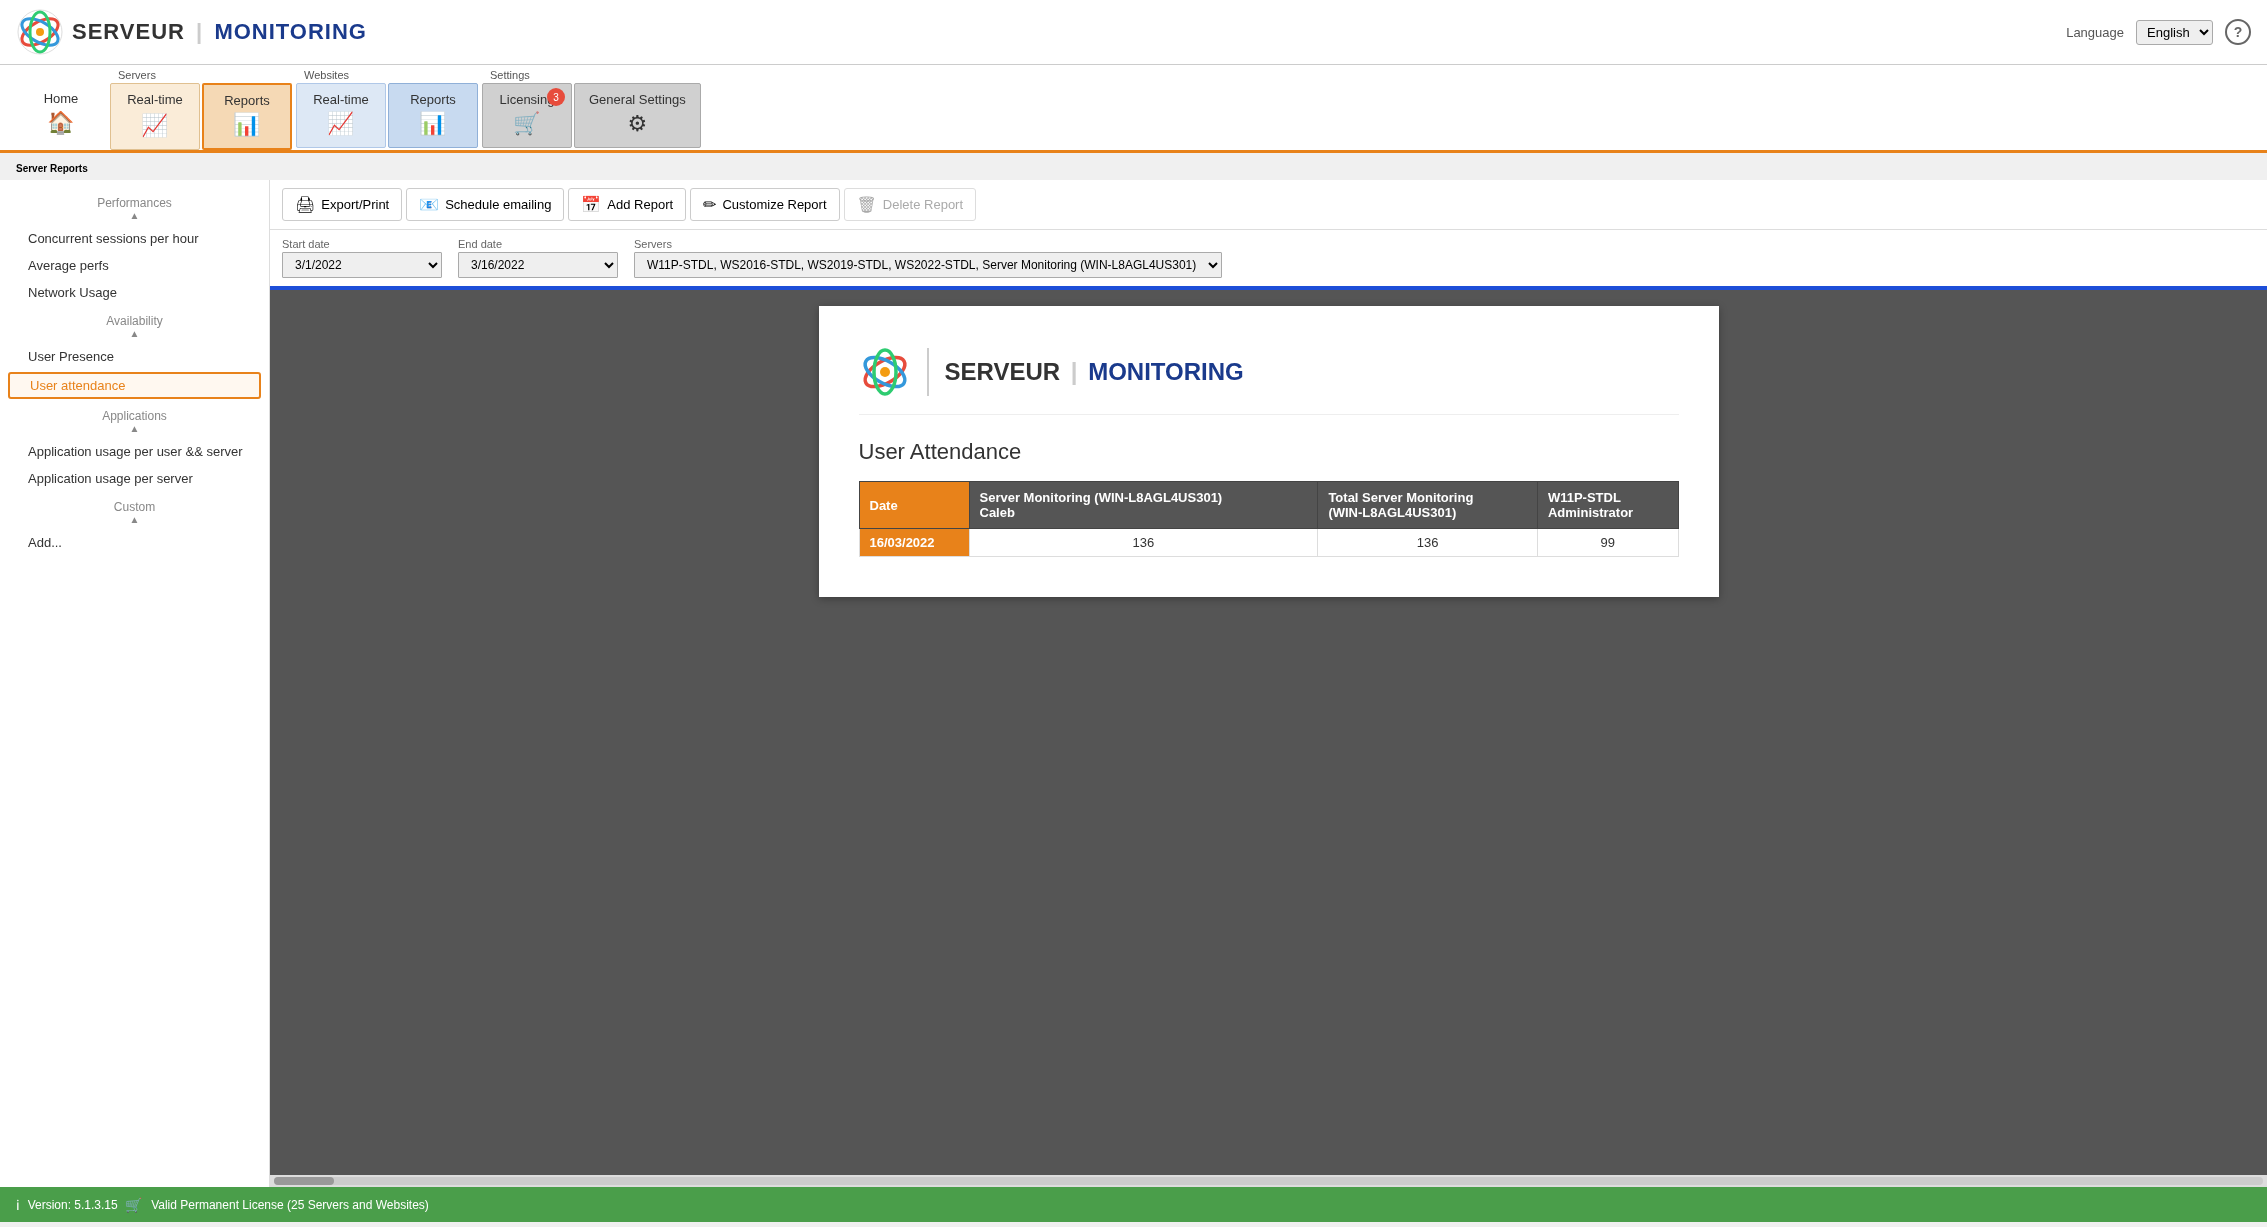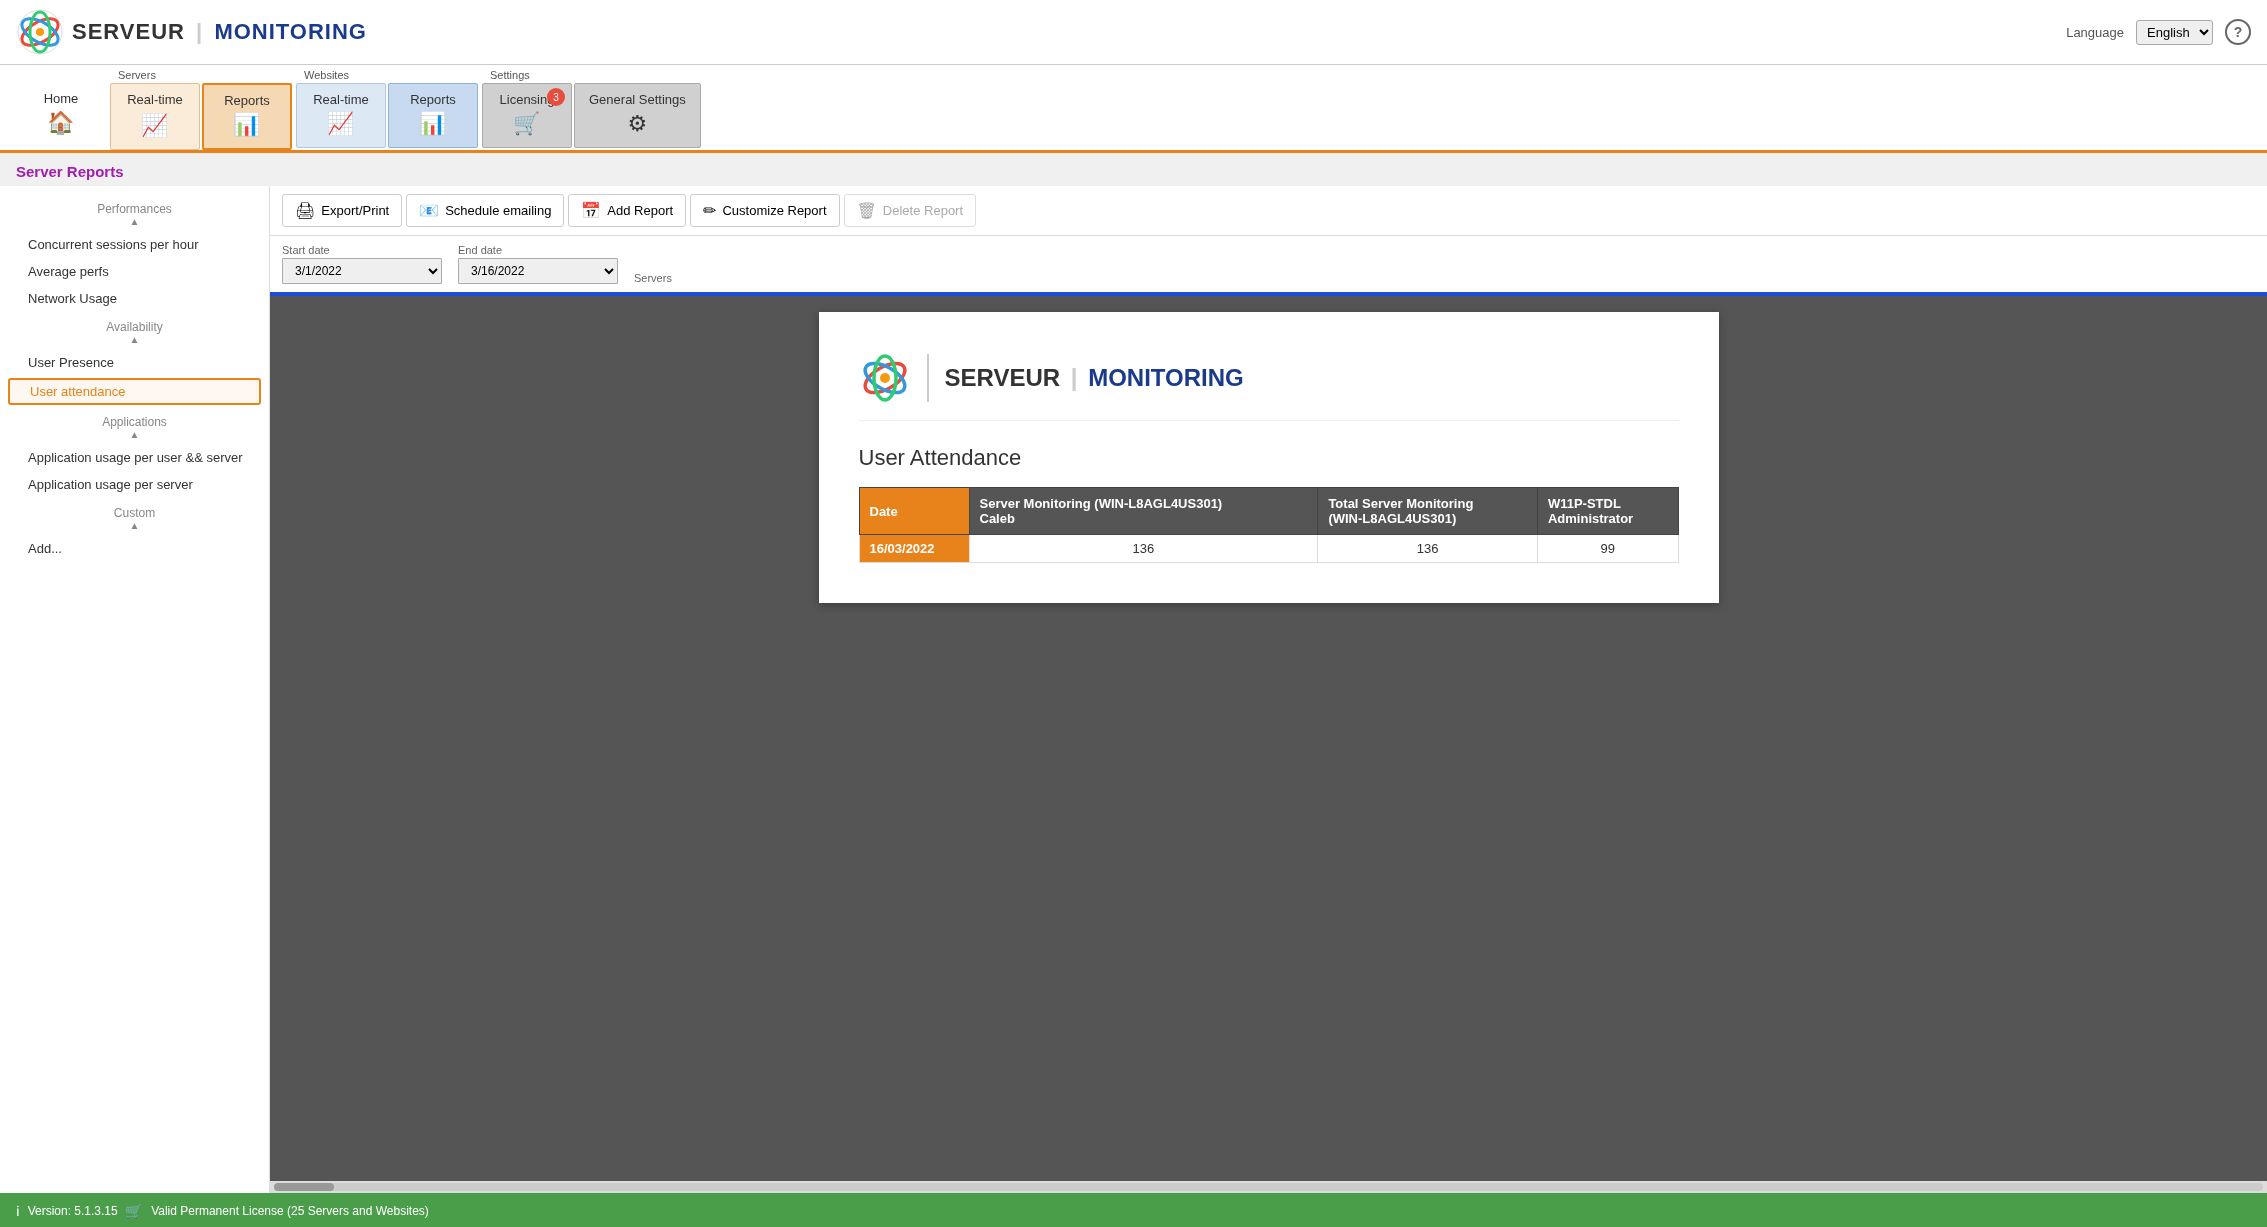--- a/index.html
+++ b/index.html
@@ -31,21 +31,21 @@
     .nav-btn.home { border: none; }
     .nav-btn.active-orange { background: #f5d9b5; border: 2px solid #e8821a; }
     .nav-btn.light-orange { background: #faecd8; border: 1px solid #e0c090; }
     .nav-btn.light-blue { background: #dde8f5; border: 1px solid #b0c8e8; }
     .nav-btn.blue-reports { background: #c8daf0; border: 1px solid #90b0d8; }
     .nav-btn.green-history { background: #4caf50; border: 1px solid #388e3c; color: #fff; }
     .nav-btn.green-history .nav-label { color: #fff; }
     .nav-btn.gray-mgmt { background: #e0e0e0; border: 1px solid #bbb; }
     .nav-btn.gray-license { background: #d0d0d0; border: 1px solid #aaa; }
     .nav-btn.gray-settings { background: #d0d0d0; border: 1px solid #aaa; }
-    .section-title { font-size: 15px; font-weight: bold; color: #a21caf; padding: 10px 16px 6px 16px; }
+    .section-title { font-size: 10px; font-weight: bold; color: #000000; padding: 10px 16px 6px 16px; }
 
     .main-body { display: flex; flex: 1; }
 
     
     .sidebar { width: 270px; background: #fff; border-right: 1px solid #ddd; padding: 8px 0; min-height: calc(100vh - 220px); }
     .sidebar-group-label { font-size: 12px; color: #888; padding: 8px 16px 4px 16px; display: flex; justify-content: space-between; align-items: center; flex-direction: column; }
     .sidebar-group-label .chevron { font-size: 10px; }
     .sidebar-item { padding: 6px 16px 6px 28px; cursor: pointer; color: #333; font-size: 13px; }
     .sidebar-item.active { color: #e8821a; border: 2px solid #e8821a; border-radius: 3px; background: #fff8f0; font-weight: 500; margin: 2px 8px; padding: 4px 8px 4px 20px; }
 
@@ -255,20 +255,23 @@
         </select>
       </div>
       <div class="filter-group">
         <label class="filter-label">End date</label>
         <select class="filter-select">
           <option>3/16/2022</option>
         </select>
       </div>
       <div class="filter-group">
         <label class="filter-label">Servers</label>
+        <select class="filter-select wide">
+          <option>W11P-STDL, WS2016-STDL, WS2019-STDL, WS2022-STDL, Server Monitoring (WIN-L8AGL4US301)</option>
+        </select>
       </div>
     </div>
 
     <div class="report-preview">
       <div class="report-page">
 
         <div class="report-header">
           <svg class="report-logo-icon" viewBox="0 0 52 52" xmlns="http://www.w3.org/2000/svg">
             <ellipse cx="26" cy="26" rx="22" ry="11" fill="none" stroke="#e74c3c" stroke-width="3.5" transform="rotate(-30 26 26)"></ellipse>
             <ellipse cx="26" cy="26" rx="22" ry="11" fill="none" stroke="#3498db" stroke-width="3.5" transform="rotate(30 26 26)"></ellipse>

